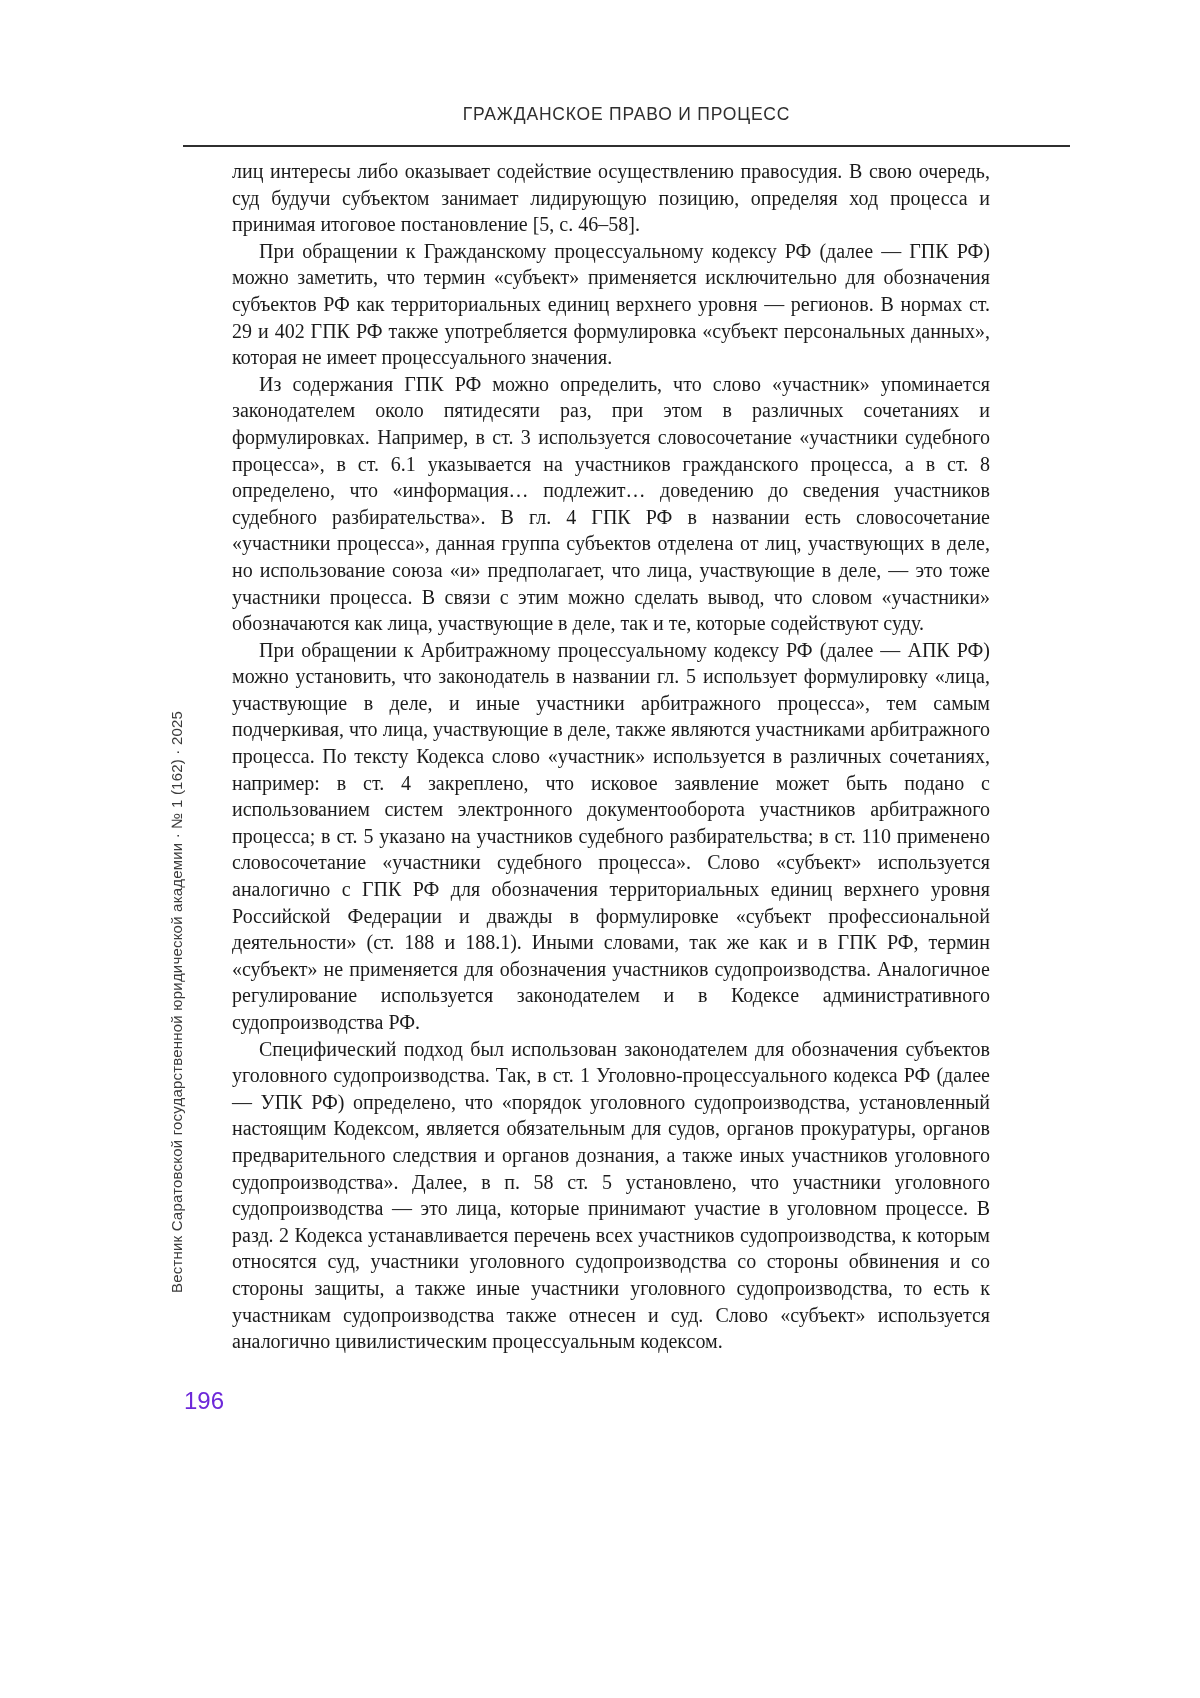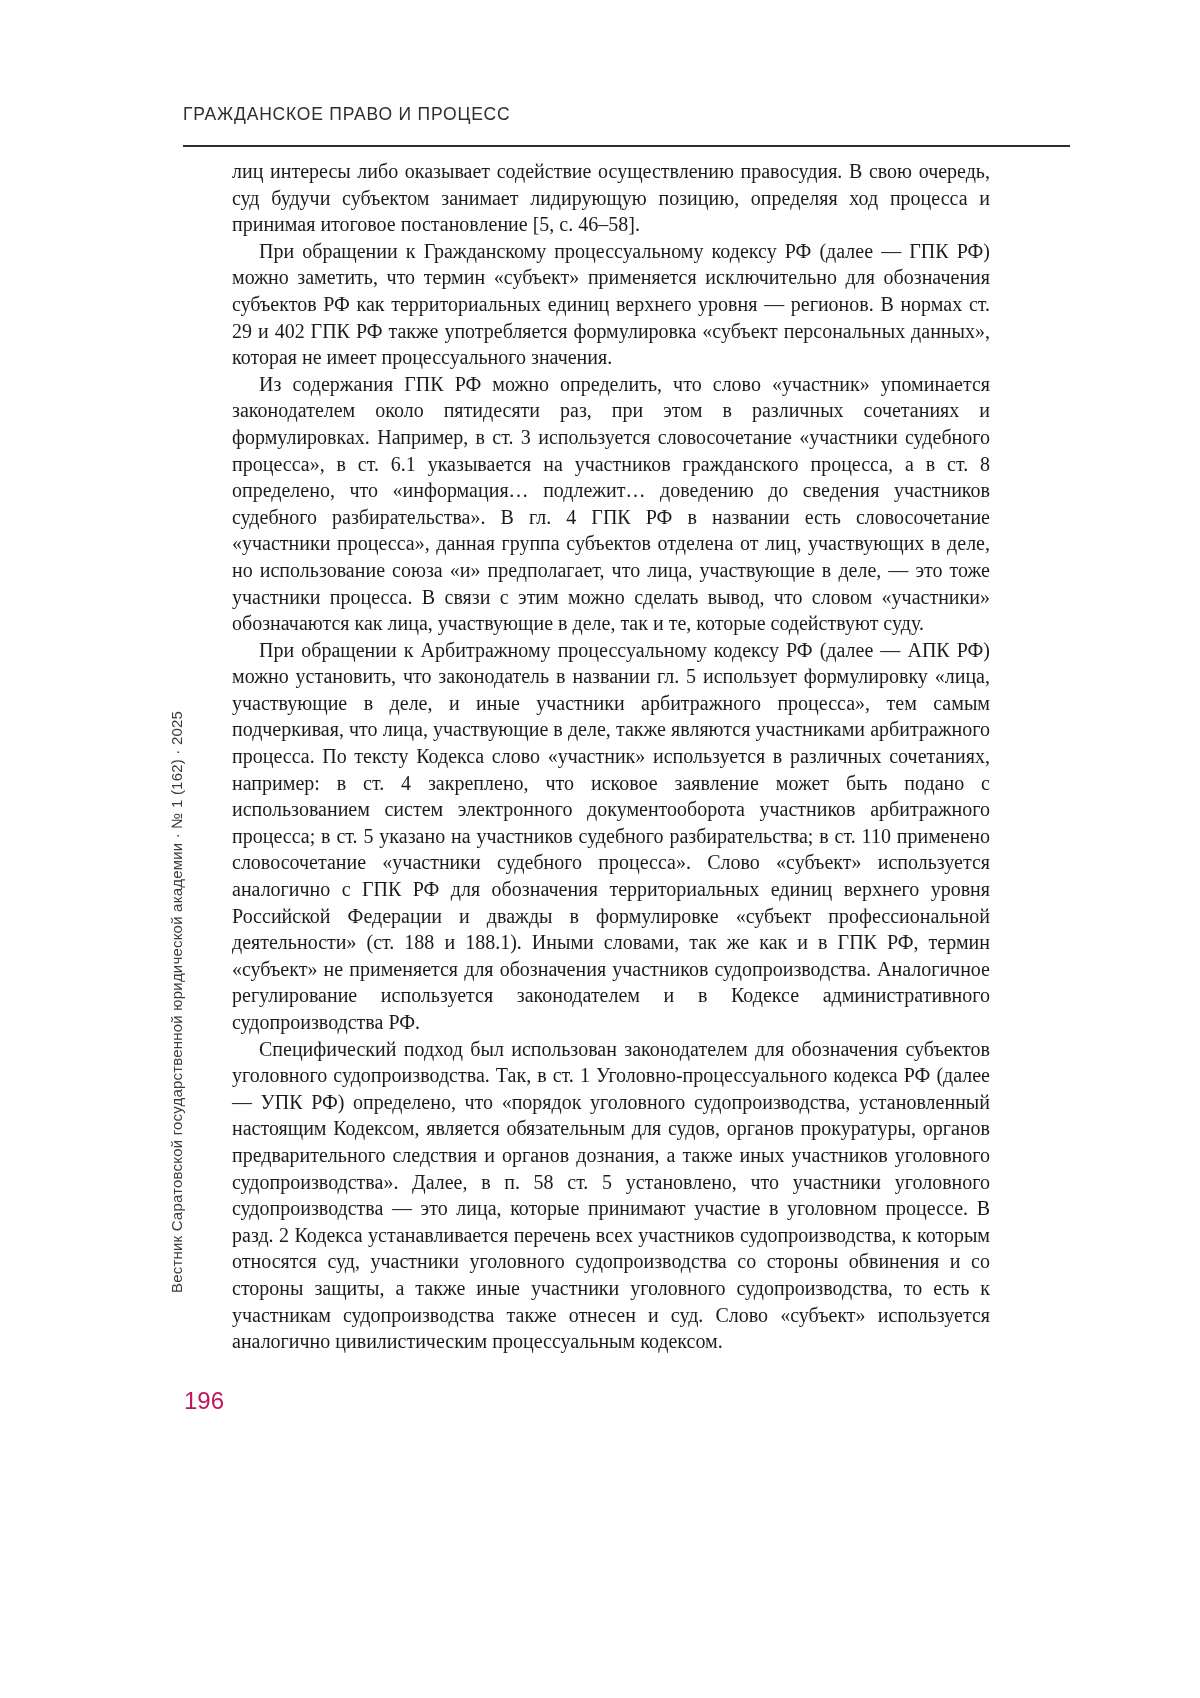--- a/index.html
+++ b/index.html
@@ -8,20 +8,21 @@
     width: 1200px;
     height: 1698px;
     background: #ffffff;
     overflow: hidden;
   }
   .running-head {
     position: absolute;
     left: 183px;
     top: 104px;
     width: 887px;
+    text-align: center;
     font-family: "Liberation Sans", sans-serif;
     font-size: 17.5px;
     letter-spacing: 0.8px;
     color: #2e2e2e;
     font-weight: 400;
   }
   .head-rule {
     position: absolute;
     left: 183px;
     top: 145px;
@@ -62,21 +63,21 @@
     font-size: 15px;
     letter-spacing: 0.2px;
     color: #3a3a3a;
   }
   .page-number {
     position: absolute;
     left: 184px;
     top: 1387px;
     font-family: "Liberation Sans", sans-serif;
     font-size: 24px;
-    color: #be185d;
+    color: #6d28d9;
   }
 </style>
 </head>
 <body>
 
 <div id="page">
 
   <div class="running-head">ГРАЖДАНСКОЕ ПРАВО И ПРОЦЕСС</div>
 
   <div class="head-rule"></div>

